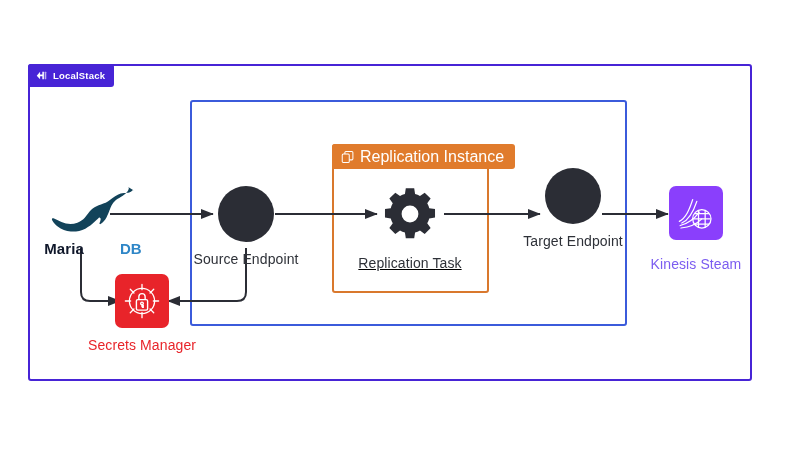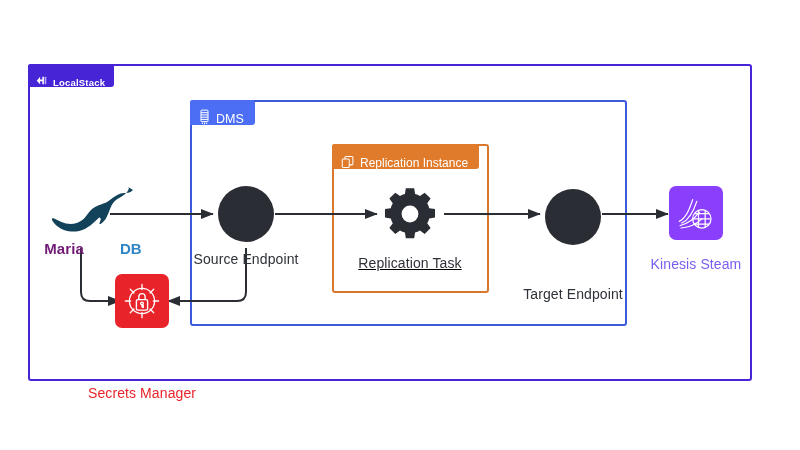--- a/index.html
+++ b/index.html
@@ -16,58 +16,58 @@
   #stage { position: absolute; inset: 0; }
 
   
   .box { position: absolute; box-sizing: border-box; border-radius: 3px; background: transparent; }
   #localstack-box { left: 28px;  top: 64px;  width: 724px; height: 317px; border: 2px solid #4724d6; }
   #dms-box        { left: 190px; top: 100px; width: 437px; height: 226px; border: 2px solid #3b5bdb; }
   #ri-box         { left: 332px; top: 144px; width: 157px; height: 149px; border: 2px solid #d9782d; }
 
   
   .badge {
-    position: absolute; display: flex; align-items: flex-end; gap: 5px;
+    position: absolute; display: flex; align-items: center; gap: 5px;
     box-sizing: border-box; color: #ffffff; white-space: nowrap;
     border-radius: 3px 3px 3px 0;
   }
   .badge .badge-label { line-height: 1; }
   #localstack-badge { left: 28px;  top: 64px;  height: 23px; padding: 0 9px 0 7px;
                       background: #4724d6; font-size: 9.5px; font-weight: 700; letter-spacing: .2px; }
   #dms-badge        { left: 190px; top: 100px; height: 25px; padding: 0 11px 0 8px;
                       background: #4c6ef5; font-size: 12.5px; font-weight: 500; }
   #ri-badge         { left: 332px; top: 144px; height: 25px; padding: 0 11px 0 9px;
-                      background: #e07b2c; font-size: 12px; font-weight: 500; }
+                      background: #e07b2c; font-size: 16px; font-weight: 500; }
   .badge svg { display: block; flex: 0 0 auto; }
 
   
   #wires { position: absolute; inset: 0; pointer-events: none; }
 
   
   .node { position: absolute; display: flex; flex-direction: column; align-items: center; }
   .node-label { margin-top: 9px; font-size: 14px; color: #2e3138; white-space: nowrap; letter-spacing: .1px; }
 
   .disc { width: 56px; height: 56px; border-radius: 50%; background: #2b2d35; }
 
   #n-mariadb     { left: 46px;  top: 186px; width: 94px; }
   #n-source      { left: 191px; top: 186px; width: 110px; }
   #n-task        { left: 355px; top: 186px; width: 110px; text-decoration: underline; }
-  #n-target      { left: 518px; top: 189px; width: 110px; gap: 32px; }
+  #n-target      { left: 518px; top: 168px; width: 110px; }
   #n-kinesis     { left: 648px; top: 186px; width: 96px; }
-  #n-secrets     { left: 94px;  top: 274px; width: 96px; gap: 48px; }
+  #n-secrets     { left: 94px;  top: 274px; width: 96px; }
 
   .tile { width: 54px; height: 54px; border-radius: 7px; display: flex; align-items: center; justify-content: center; }
   #kinesis-tile { background: #8a3ffc; }
   #secrets-tile { background: #e8242a; }
 
   .label-kinesis { color: #7b5cf0; font-weight: 500; margin-top: 16px; }
   .label-secrets { color: #e8242a; font-weight: 500; }
 
   .mariadb-word { margin-top: 4px; font-size: 15px; font-weight: 700; letter-spacing: .1px; }
-  .mariadb-word .m-dark { color: #701a75; }
+  .mariadb-word .m-dark { color: #0f172a; }
   .mariadb-word .m-blue { color: #2e86c7; margin-left: 36px; }
 </style>
 </head>
 <body>
 
 <div id="stage">
 
   <div class="box" id="localstack-box"></div>
   <div class="box" id="dms-box"></div>
   <div class="box" id="ri-box"></div>
@@ -97,32 +97,20 @@
   <div class="badge" id="localstack-badge">
     <span>
       <svg width="13" height="13" viewBox="0 0 24 24" aria-hidden="true">
         <path d="M3.2 12.6 L9.4 5.2 L9.4 10.2 L13.6 10.2 L13.6 5.2 L16.4 5.2 L16.4 18.8 L13.6 18.8 L13.6 13.6 L9.4 13.6 L9.4 18.8 Z" fill="#ffffff"></path>
         <rect x="17.8" y="5.2" width="3.0" height="13.6" rx="0.6" fill="#ffffff" opacity="0.62"></rect>
       </svg>
     </span>
     <span class="badge-label">LocalStack</span>
   </div>
 
-  <div class="badge" id="dms-badge">
-    <span>
-      <svg width="13" height="16" viewBox="0 0 16 20" aria-hidden="true">
-        <g fill="none" stroke="#ffffff" stroke-width="1.25">
-          <rect x="3.6" y="1.4" width="8.8" height="14.4" rx="1.1"></rect>
-          <path d="M3.6 4.6 H12.4 M3.6 7.4 H12.4 M3.6 10.2 H12.4 M3.6 13.0 H12.4"></path>
-          <path d="M5.4 17.0 V18.8 M8.0 17.0 V19.2 M10.6 17.0 V18.8"></path>
-        </g>
-      </svg>
-    </span>
-    <span class="badge-label">DMS</span>
-  </div>
 
   <div class="badge" id="ri-badge">
     <span>
       <svg width="14" height="14" viewBox="0 0 18 18" aria-hidden="true">
         <g fill="none" stroke="#ffffff" stroke-width="1.3">
           <rect x="1.6" y="5.2" width="9.0" height="10.8" rx="1.3"></rect>
           <path d="M5.0 5.2 V3.3 A1.3 1.3 0 0 1 6.3 2.0 H14.0 A1.3 1.3 0 0 1 15.3 3.3 V11.4 A1.3 1.3 0 0 1 14.0 12.7 H10.6"></path>
         </g>
       </svg>
     </span>

